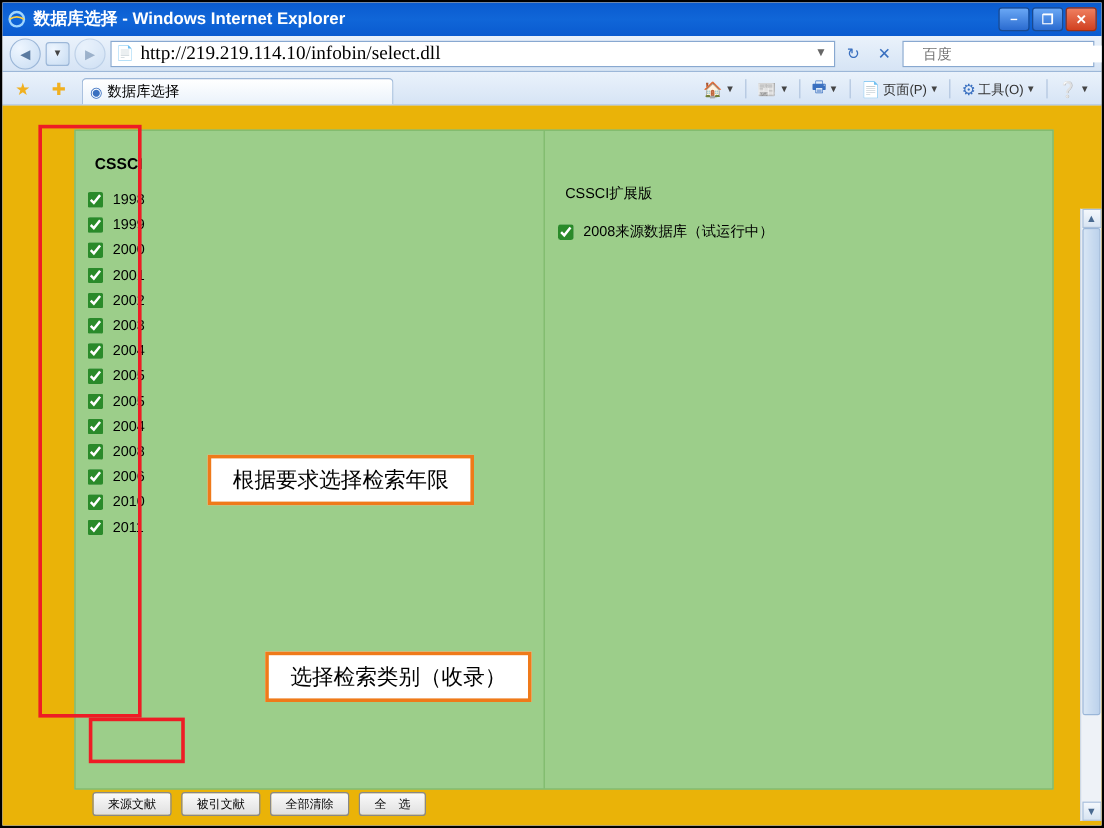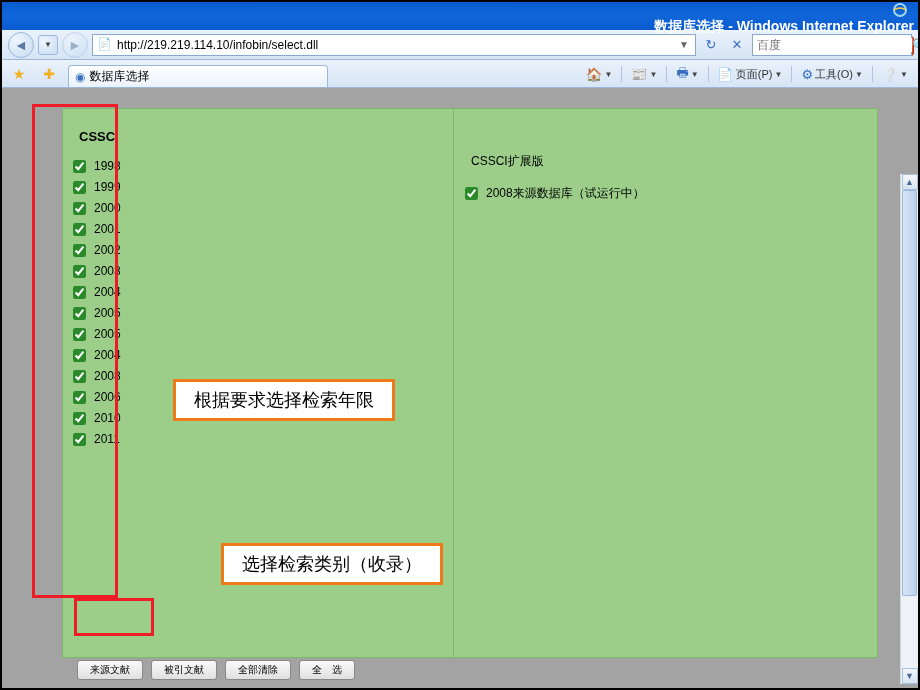--- a/index.html
+++ b/index.html
@@ -11,25 +11,24 @@
     height: 690px;
     overflow: hidden;
     border: 2px solid #000;
   }
   
   .titlebar {
     height: 28px;
     background: linear-gradient(to bottom, #0a5bd0 0%, #1066d8 50%, #0a5bd0 100%);
     color: #fff;
     display: flex;
-    align-items: flex-end;
+    align-items: center;
     padding: 0 4px;
     font-size: 14px;
     font-weight: bold;
-    flex-direction: column;
   }
   .titlebar .ie-icon {
     width: 16px; height: 16px; margin-right: 6px;
     display: inline-flex; align-items: center; justify-content: center;
     color: #9fd6ff; font-size: 14px;
   }
   .titlebar .title-text { flex: 1; }
   .winbtns { display: flex; gap: 2px; }
   .winbtn {
     width: 26px; height: 20px;
@@ -56,34 +55,34 @@
     color: #5a7aa0; font-size: 14px; cursor: pointer;
   }
   .navbtn.small { width: 20px; height: 20px; border-radius: 3px; }
   .addrwrap {
     flex: 1; display: flex; align-items: center;
     background: #fff; border: 1px solid #88a8d0; height: 22px;
     padding: 0 4px;
   }
   .addrwrap .pg-icon { width: 16px; height: 16px; margin-right: 4px; color: #3a70c0; font-size: 12px; }
   .addrwrap input {
-    flex: 1; border: none; outline: none; font-family: Liberation Sans, sans-serif;
-    font-size: 12px; color: #000;
+    flex: 1; border: none; outline: none; font-family: Liberation Serif, serif;
+    font-size: 16px; color: #000;
   }
   .addrwrap .dd { color: #666; font-size: 10px; padding: 0 2px; cursor: pointer; }
   .iconbtn {
     width: 22px; height: 20px;
     display: flex; align-items: center; justify-content: center;
     color: #3a70c0; font-size: 13px; cursor: pointer;
     border-radius: 2px;
   }
   .splitdd { font-size: 8px; color: #444; }
   .searchwrap {
     width: 160px; display: flex; align-items: center;
-    background: #fff; border: 1px solid #88a8d0; height: 22px; padding: 0 4px;
+    background: #fff; border: 1px solid #88a8d0; height: 22px; padding: 0 16px;
   }
   .searchwrap input { flex: 1; border: none; outline: none; font-size: 12px; color: #888; }
   .searchwrap .si { color: #3a70c0; font-size: 12px; cursor: pointer; }
   
   .tabbar {
     height: 28px;
     background: linear-gradient(to bottom, #eaf2fb, #d6e4f5);
     border-bottom: 1px solid #9cb7d8;
     display: flex; align-items: flex-end; padding: 0 6px;
   }
@@ -105,21 +104,21 @@
     height: 20px; padding: 0 4px;
     display: flex; align-items: center; gap: 2px;
     color: #333; font-size: 11px; cursor: pointer; border-radius: 2px;
   }
   .cmdbtn .ic { color: #3a70c0; font-size: 13px; }
   .sep { width: 1px; height: 16px; background: #b0c4de; margin: 0 3px; }
   
   .content {
     position: relative;
     height: 600px;
-    background: #a3a3a3;
+    background: #eab308;
     overflow: hidden;
   }
   .contentpad {
     position: absolute; left: 30px; right: 40px; top: 8px; bottom: 8px;
   }
   .greenbox {
     position: absolute; left: 30px; right: 0; top: 12px; bottom: 22px;
     background: #9cce8a;
     border: 1px solid #7db86a;
   }

